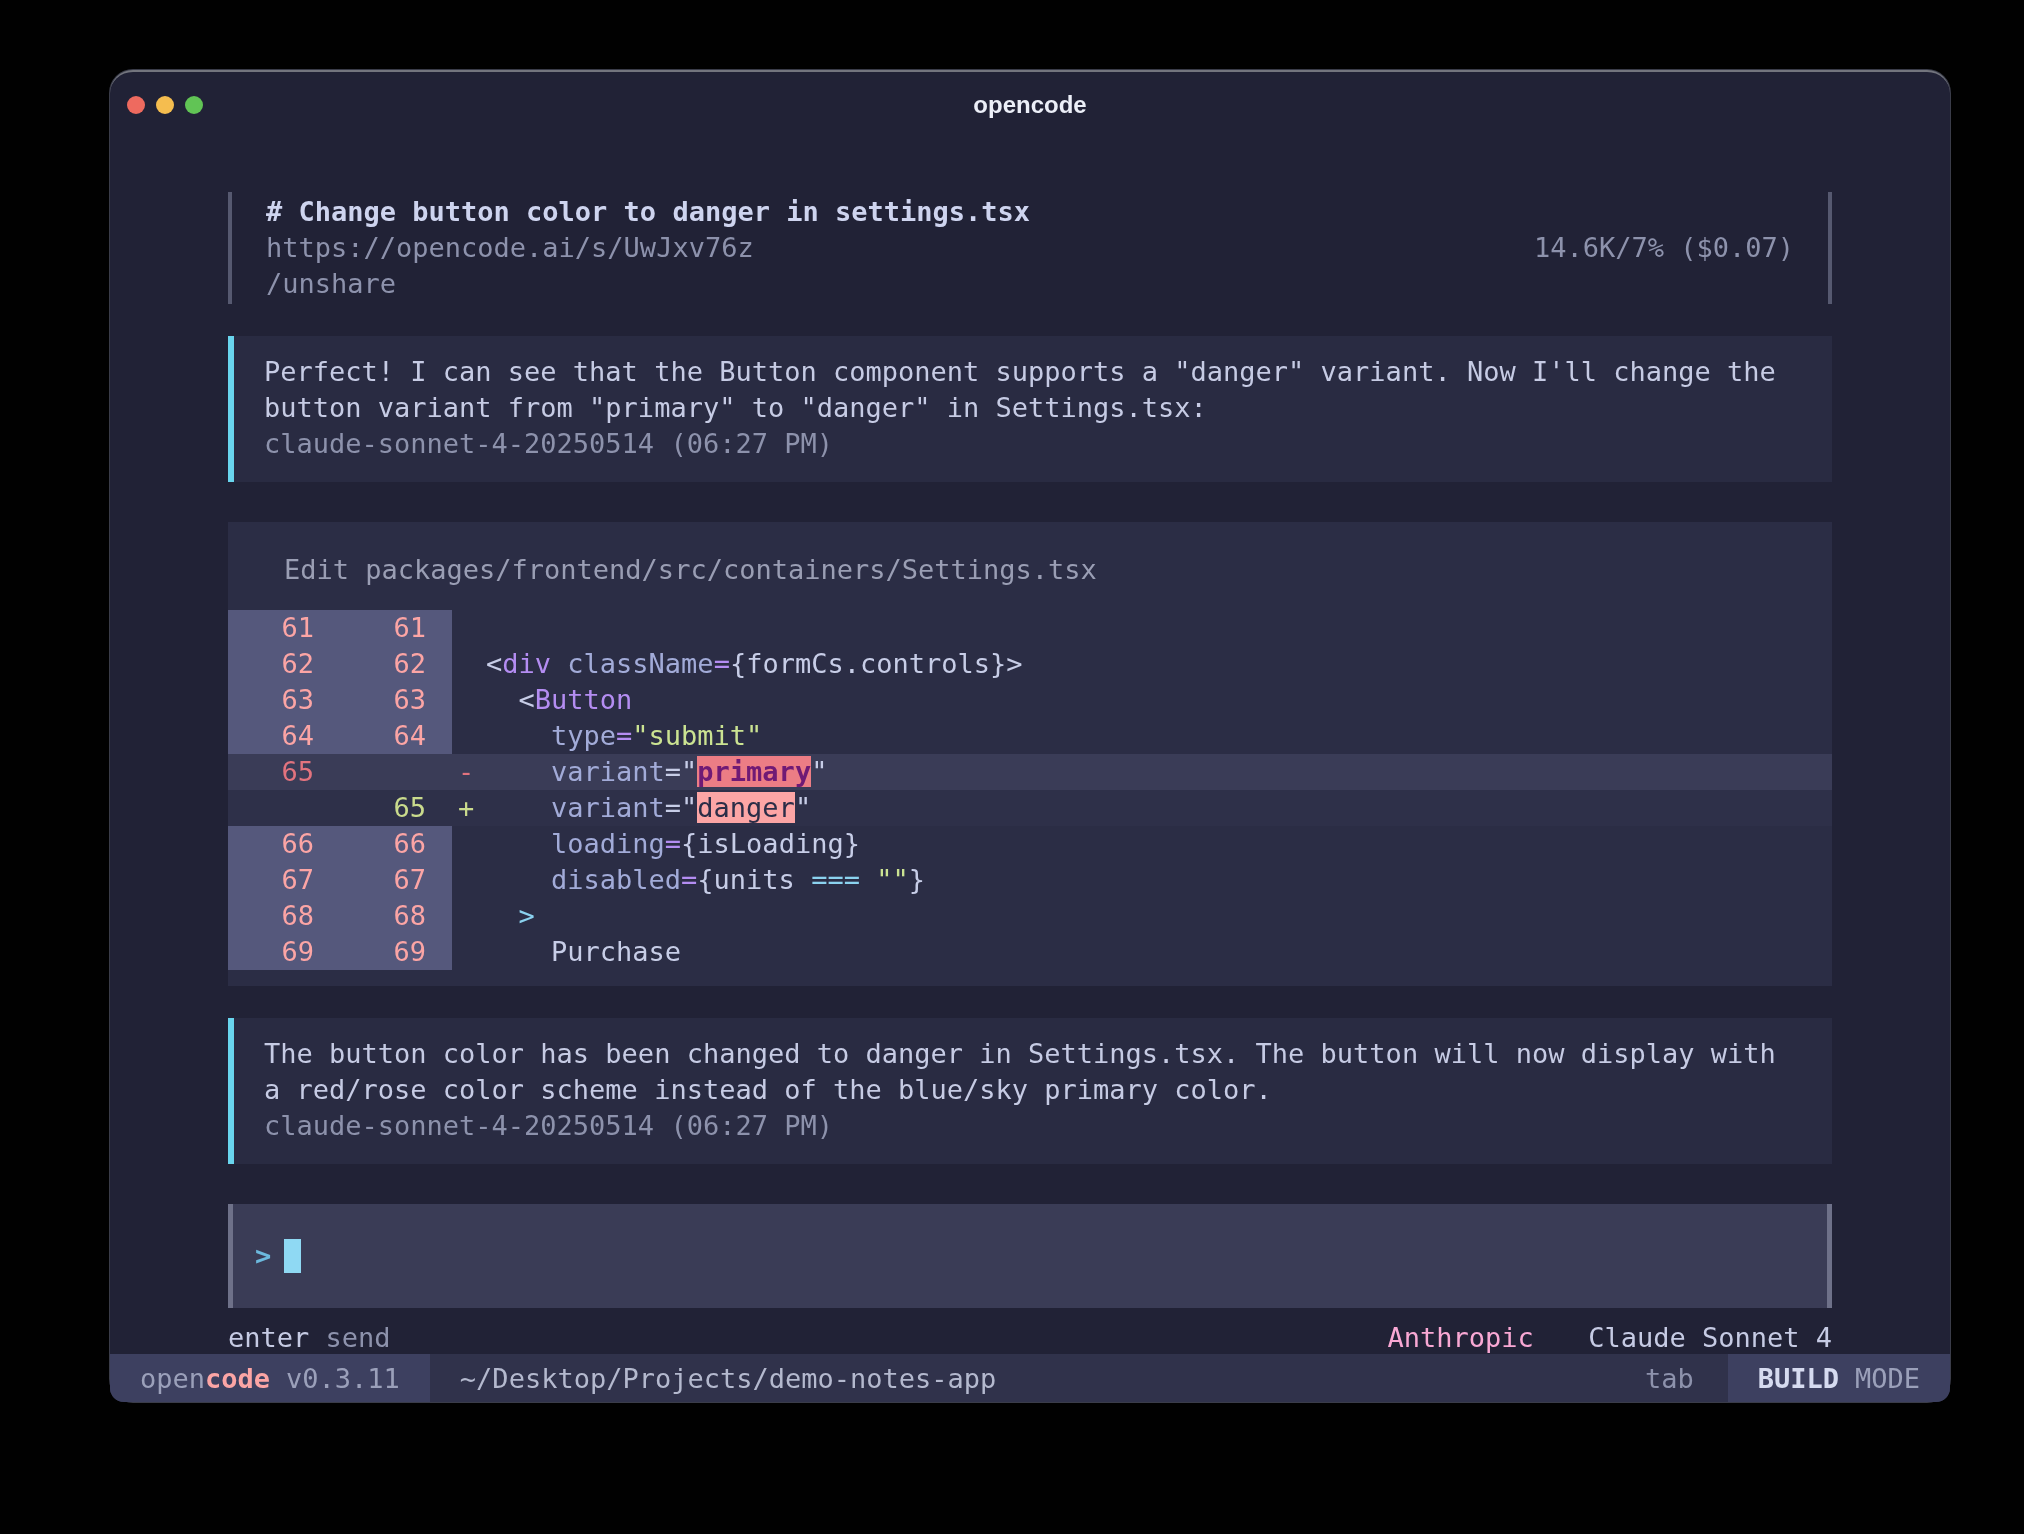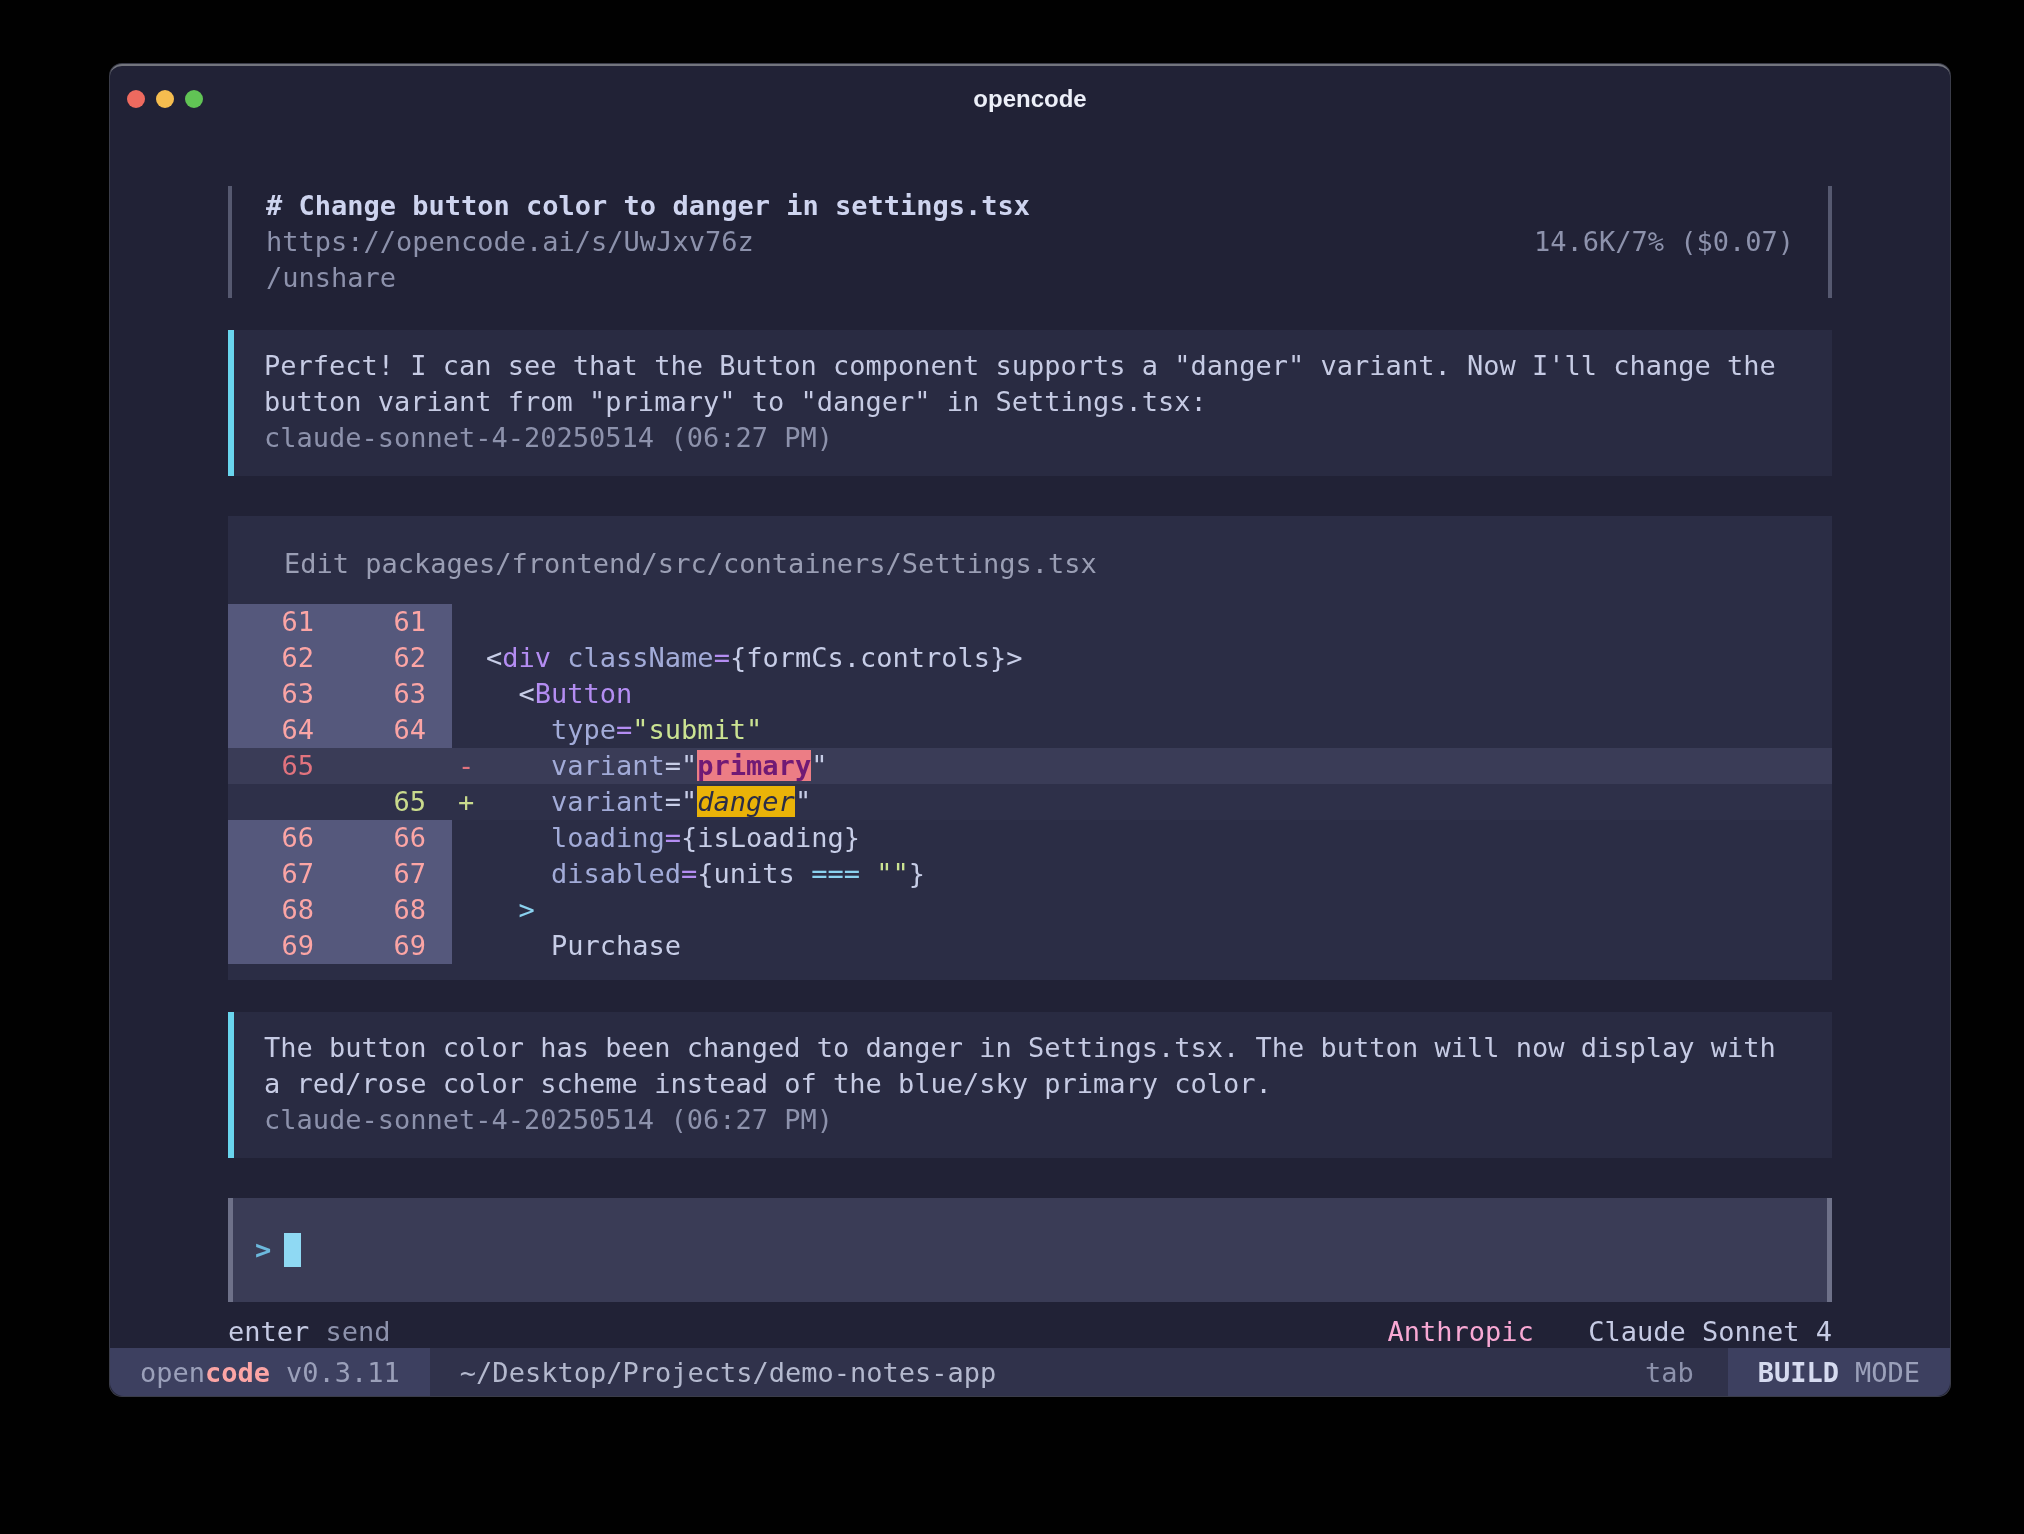--- a/index.html
+++ b/index.html
@@ -1,20 +1,20 @@
 <!DOCTYPE html>
 <html><head>
 <meta charset="utf-8">
 <style>
   html,body{margin:0;padding:0;background:#010101;width:2024px;height:1534px;overflow:hidden;}
   *{box-sizing:border-box;}
 
   .window{
-    position:absolute;left:110px;top:64px;width:1840px;height:1332px;
-    background:#212236;border-radius:12px;
+    position:absolute;left:110px;top:70px;width:1840px;height:1332px;
+    background:#212236;border-radius:23px;
     border-top:2px solid #73757e;
     box-shadow:0 0 0 1px #3a3c49;
   }
 
   
   .titlebar{height:66px;position:relative;display:flex;align-items:center;justify-content:center;}
   .lights{position:absolute;left:17px;top:0;height:100%;display:flex;align-items:center;gap:11px;}
   .light{width:18px;height:18px;border-radius:50%;}
   .light.red{background:#ee6a5f;}
   .light.yellow{background:#f5bd4f;}
@@ -58,21 +58,21 @@
   .diff-row.added{background:#2e3049;}
   .diff-row.added .g1,.diff-row.added .g2,.diff-row.added .marker{color:#cadb8d;}
 
   .tk-punct{color:#c7cde7;}
   .tk-tag{color:#b48df2;}
   .tk-attr{color:#a2abd8;}
   .tk-eq{color:#b48df2;}
   .tk-str{color:#cbe392;}
   .tk-op{color:#8bd2ef;}
   .tk-del{color:#701a75;background:#ec7d85;font-weight:bold;}
-  .tk-ins{color:#2b2d47;background:#eab308;font-style:italic;}
+  .tk-ins{color:#2b2d47;background:#fca5a5;}
 
   
   .prompt{
     margin-top:40px;height:104px;background:#3a3c56;
     border-left:5px solid #6e7189;border-right:5px solid #6e7189;
     display:flex;align-items:center;padding-left:22px;
   }
   .prompt-symbol{color:#6cb9dd;font-weight:bold;}
   .cursor{width:17px;height:34px;background:#8fd9f3;margin-left:13px;}
 

